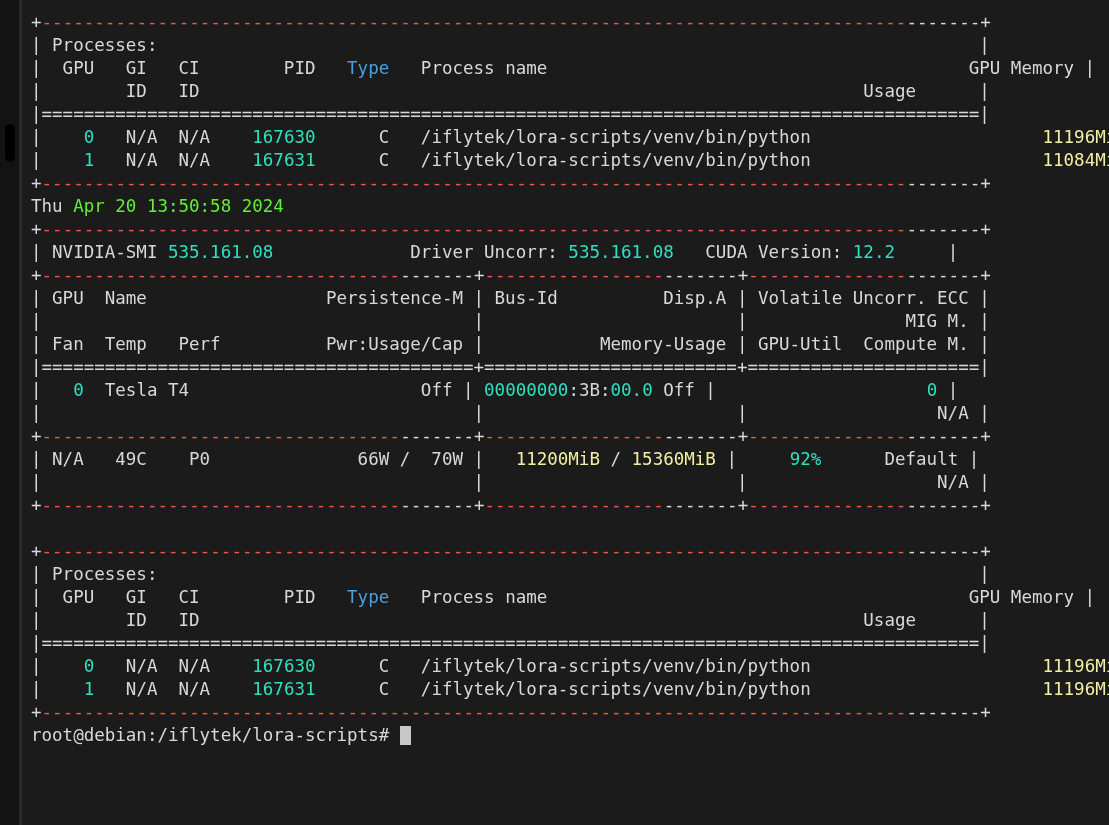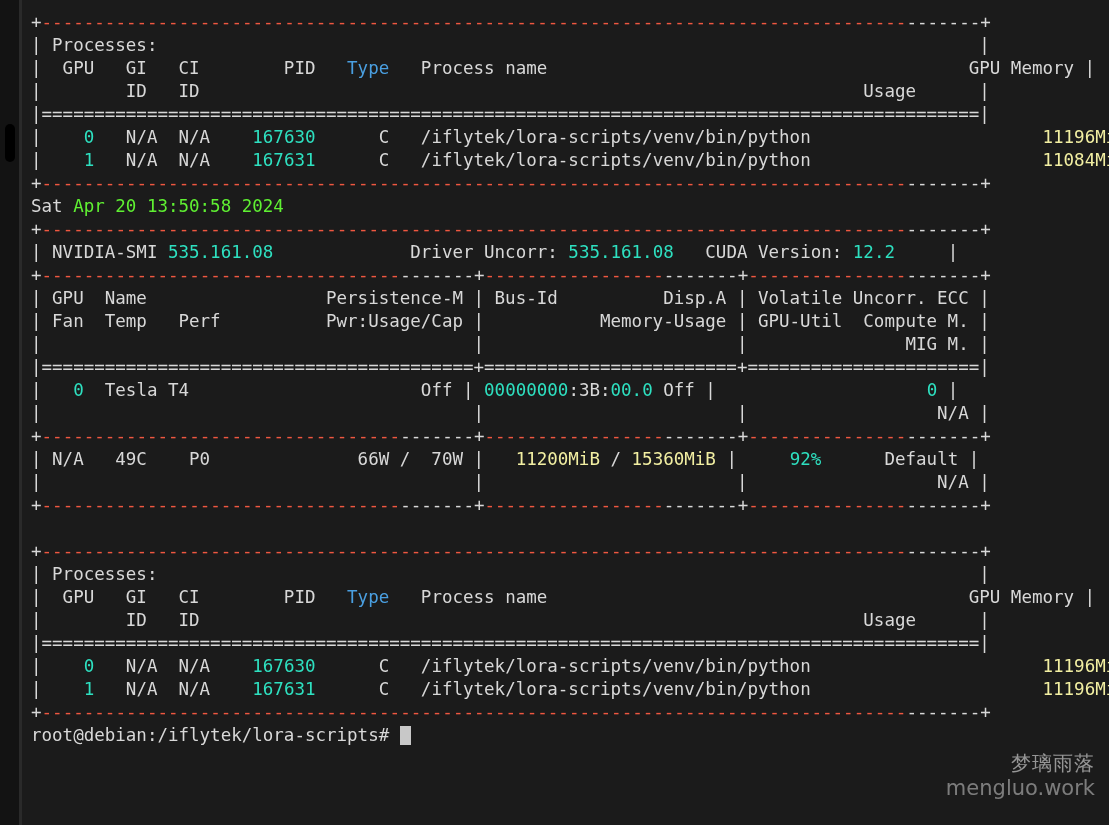--- a/index.html
+++ b/index.html
@@ -116,28 +116,28 @@
 
     <div class="line"><span class="sep"><span style="color:#d8d8d8">+</span><span style="color:#ef5740">-</span><span style="color:#ef5740">-</span><span style="color:#ef5740">-</span><span style="color:#ef5740">-</span><span style="color:#ef5740">-</span><span style="color:#ef5740">-</span><span style="color:#ef5740">-</span><span style="color:#ef5740">-</span><span style="color:#ef5740">-</span><span style="color:#ef5740">-</span><span style="color:#ef5740">-</span><span style="color:#ef5740">-</span><span style="color:#ef5740">-</span><span style="color:#ef5740">-</span><span style="color:#ef5740">-</span><span style="color:#ef5740">-</span><span style="color:#ef5740">-</span><span style="color:#ef5740">-</span><span style="color:#ef5740">-</span><span style="color:#ef5740">-</span><span style="color:#ef5740">-</span><span style="color:#ef5740">-</span><span style="color:#ef5740">-</span><span style="color:#ef5740">-</span><span style="color:#ef5740">-</span><span style="color:#ef5740">-</span><span style="color:#ef5740">-</span><span style="color:#ef5740">-</span><span style="color:#ef5740">-</span><span style="color:#ef5740">-</span><span style="color:#ef5740">-</span><span style="color:#ef5740">-</span><span style="color:#ef5740">-</span><span style="color:#ef5740">-</span><span style="color:#ef5740">-</span><span style="color:#ef5740">-</span><span style="color:#ef5740">-</span><span style="color:#ef5740">-</span><span style="color:#ef5740">-</span><span style="color:#ef5740">-</span><span style="color:#ef5740">-</span><span style="color:#ef5740">-</span><span style="color:#ef5740">-</span><span style="color:#ef5740">-</span><span style="color:#ef5740">-</span><span style="color:#ef5740">-</span><span style="color:#ef5740">-</span><span style="color:#ef5740">-</span><span style="color:#ef5740">-</span><span style="color:#ef5740">-</span><span style="color:#ef5740">-</span><span style="color:#ef5740">-</span><span style="color:#ef5740">-</span><span style="color:#ef5740">-</span><span style="color:#ef5740">-</span><span style="color:#ef5740">-</span><span style="color:#ef5740">-</span><span style="color:#ef5740">-</span><span style="color:#ef5740">-</span><span style="color:#ef5740">-</span><span style="color:#ef5740">-</span><span style="color:#ef5740">-</span><span style="color:#ef5740">-</span><span style="color:#ef5740">-</span><span style="color:#ef5740">-</span><span style="color:#ef5740">-</span><span style="color:#ef5740">-</span><span style="color:#ef5740">-</span><span style="color:#ef5740">-</span><span style="color:#ef5740">-</span><span style="color:#ef5740">-</span><span style="color:#ef5740">-</span><span style="color:#ef5740">-</span><span style="color:#ef5740">-</span><span style="color:#ef5740">-</span><span style="color:#ef5740">-</span><span style="color:#ef5740">-</span><span style="color:#ef5740">-</span><span style="color:#ef5740">-</span><span style="color:#ef5740">-</span><span style="color:#ef5740">-</span><span style="color:#ef5740">-</span><span style="color:#d8d8d8">-</span><span style="color:#d8d8d8">-</span><span style="color:#d8d8d8">-</span><span style="color:#d8d8d8">-</span><span style="color:#d8d8d8">-</span><span style="color:#d8d8d8">-</span><span style="color:#d8d8d8">-</span><span style="color:#d8d8d8">+</span></span></div>
     <div class="line"><span class="w">| Processes:                                                                              |</span></div>
     <div class="line"><span class="w">|  GPU   GI   CI        PID   </span><span class="bl">Type</span><span class="w">   Process name                                        GPU Memory |</span></div>
     <div class="line"><span class="w">|        ID   ID                                                               Usage      |</span></div>
     <div class="line"><span class="w">|=========================================================================================|</span></div>
     <div class="line"><span class="w">|    </span><span class="cy">0</span><span class="w">   N/A  N/A    </span><span class="cy">167630</span><span class="w">      C   /iflytek/lora-scripts/venv/bin/python                      </span><span class="ye">11196MiB</span></div>
     <div class="line"><span class="w">|    </span><span class="cy">1</span><span class="w">   N/A  N/A    </span><span class="cy">167631</span><span class="w">      C   /iflytek/lora-scripts/venv/bin/python                      </span><span class="ye">11084MiB</span></div>
     <div class="line"><span class="sep"><span style="color:#d8d8d8">+</span><span style="color:#ef5740">-</span><span style="color:#ef5740">-</span><span style="color:#ef5740">-</span><span style="color:#ef5740">-</span><span style="color:#ef5740">-</span><span style="color:#ef5740">-</span><span style="color:#ef5740">-</span><span style="color:#ef5740">-</span><span style="color:#ef5740">-</span><span style="color:#ef5740">-</span><span style="color:#ef5740">-</span><span style="color:#ef5740">-</span><span style="color:#ef5740">-</span><span style="color:#ef5740">-</span><span style="color:#ef5740">-</span><span style="color:#ef5740">-</span><span style="color:#ef5740">-</span><span style="color:#ef5740">-</span><span style="color:#ef5740">-</span><span style="color:#ef5740">-</span><span style="color:#ef5740">-</span><span style="color:#ef5740">-</span><span style="color:#ef5740">-</span><span style="color:#ef5740">-</span><span style="color:#ef5740">-</span><span style="color:#ef5740">-</span><span style="color:#ef5740">-</span><span style="color:#ef5740">-</span><span style="color:#ef5740">-</span><span style="color:#ef5740">-</span><span style="color:#ef5740">-</span><span style="color:#ef5740">-</span><span style="color:#ef5740">-</span><span style="color:#ef5740">-</span><span style="color:#ef5740">-</span><span style="color:#ef5740">-</span><span style="color:#ef5740">-</span><span style="color:#ef5740">-</span><span style="color:#ef5740">-</span><span style="color:#ef5740">-</span><span style="color:#ef5740">-</span><span style="color:#ef5740">-</span><span style="color:#ef5740">-</span><span style="color:#ef5740">-</span><span style="color:#ef5740">-</span><span style="color:#ef5740">-</span><span style="color:#ef5740">-</span><span style="color:#ef5740">-</span><span style="color:#ef5740">-</span><span style="color:#ef5740">-</span><span style="color:#ef5740">-</span><span style="color:#ef5740">-</span><span style="color:#ef5740">-</span><span style="color:#ef5740">-</span><span style="color:#ef5740">-</span><span style="color:#ef5740">-</span><span style="color:#ef5740">-</span><span style="color:#ef5740">-</span><span style="color:#ef5740">-</span><span style="color:#ef5740">-</span><span style="color:#ef5740">-</span><span style="color:#ef5740">-</span><span style="color:#ef5740">-</span><span style="color:#ef5740">-</span><span style="color:#ef5740">-</span><span style="color:#ef5740">-</span><span style="color:#ef5740">-</span><span style="color:#ef5740">-</span><span style="color:#ef5740">-</span><span style="color:#ef5740">-</span><span style="color:#ef5740">-</span><span style="color:#ef5740">-</span><span style="color:#ef5740">-</span><span style="color:#ef5740">-</span><span style="color:#ef5740">-</span><span style="color:#ef5740">-</span><span style="color:#ef5740">-</span><span style="color:#ef5740">-</span><span style="color:#ef5740">-</span><span style="color:#ef5740">-</span><span style="color:#ef5740">-</span><span style="color:#ef5740">-</span><span style="color:#d8d8d8">-</span><span style="color:#d8d8d8">-</span><span style="color:#d8d8d8">-</span><span style="color:#d8d8d8">-</span><span style="color:#d8d8d8">-</span><span style="color:#d8d8d8">-</span><span style="color:#d8d8d8">-</span><span style="color:#d8d8d8">+</span></span></div>
 
-    <div class="line"><span class="w">Sat </span><span class="gr">Apr 20 13:50:58 2024</span></div>
+    <div class="line"><span class="w">Thu </span><span class="gr">Apr 20 13:50:58 2024</span></div>
 
     <div class="line"><span class="sep"><span style="color:#d8d8d8">+</span><span style="color:#ef5740">-</span><span style="color:#ef5740">-</span><span style="color:#ef5740">-</span><span style="color:#ef5740">-</span><span style="color:#ef5740">-</span><span style="color:#ef5740">-</span><span style="color:#ef5740">-</span><span style="color:#ef5740">-</span><span style="color:#ef5740">-</span><span style="color:#ef5740">-</span><span style="color:#ef5740">-</span><span style="color:#ef5740">-</span><span style="color:#ef5740">-</span><span style="color:#ef5740">-</span><span style="color:#ef5740">-</span><span style="color:#ef5740">-</span><span style="color:#ef5740">-</span><span style="color:#ef5740">-</span><span style="color:#ef5740">-</span><span style="color:#ef5740">-</span><span style="color:#ef5740">-</span><span style="color:#ef5740">-</span><span style="color:#ef5740">-</span><span style="color:#ef5740">-</span><span style="color:#ef5740">-</span><span style="color:#ef5740">-</span><span style="color:#ef5740">-</span><span style="color:#ef5740">-</span><span style="color:#ef5740">-</span><span style="color:#ef5740">-</span><span style="color:#ef5740">-</span><span style="color:#ef5740">-</span><span style="color:#ef5740">-</span><span style="color:#ef5740">-</span><span style="color:#ef5740">-</span><span style="color:#ef5740">-</span><span style="color:#ef5740">-</span><span style="color:#ef5740">-</span><span style="color:#ef5740">-</span><span style="color:#ef5740">-</span><span style="color:#ef5740">-</span><span style="color:#ef5740">-</span><span style="color:#ef5740">-</span><span style="color:#ef5740">-</span><span style="color:#ef5740">-</span><span style="color:#ef5740">-</span><span style="color:#ef5740">-</span><span style="color:#ef5740">-</span><span style="color:#ef5740">-</span><span style="color:#ef5740">-</span><span style="color:#ef5740">-</span><span style="color:#ef5740">-</span><span style="color:#ef5740">-</span><span style="color:#ef5740">-</span><span style="color:#ef5740">-</span><span style="color:#ef5740">-</span><span style="color:#ef5740">-</span><span style="color:#ef5740">-</span><span style="color:#ef5740">-</span><span style="color:#ef5740">-</span><span style="color:#ef5740">-</span><span style="color:#ef5740">-</span><span style="color:#ef5740">-</span><span style="color:#ef5740">-</span><span style="color:#ef5740">-</span><span style="color:#ef5740">-</span><span style="color:#ef5740">-</span><span style="color:#ef5740">-</span><span style="color:#ef5740">-</span><span style="color:#ef5740">-</span><span style="color:#ef5740">-</span><span style="color:#ef5740">-</span><span style="color:#ef5740">-</span><span style="color:#ef5740">-</span><span style="color:#ef5740">-</span><span style="color:#ef5740">-</span><span style="color:#ef5740">-</span><span style="color:#ef5740">-</span><span style="color:#ef5740">-</span><span style="color:#ef5740">-</span><span style="color:#ef5740">-</span><span style="color:#ef5740">-</span><span style="color:#d8d8d8">-</span><span style="color:#d8d8d8">-</span><span style="color:#d8d8d8">-</span><span style="color:#d8d8d8">-</span><span style="color:#d8d8d8">-</span><span style="color:#d8d8d8">-</span><span style="color:#d8d8d8">-</span><span style="color:#d8d8d8">+</span></span></div>
     <div class="line"><span class="w">| NVIDIA-SMI </span><span class="cy">535.161.08</span><span class="w">             Driver Uncorr: </span><span class="cy">535.161.08</span><span class="w">   CUDA Version: </span><span class="cy">12.2</span><span class="w">     |</span></div>
     <div class="line"><span class="sep"><span style="color:#d8d8d8">+</span><span style="color:#ef5740">-</span><span style="color:#ef5740">-</span><span style="color:#ef5740">-</span><span style="color:#ef5740">-</span><span style="color:#ef5740">-</span><span style="color:#ef5740">-</span><span style="color:#ef5740">-</span><span style="color:#ef5740">-</span><span style="color:#ef5740">-</span><span style="color:#ef5740">-</span><span style="color:#ef5740">-</span><span style="color:#ef5740">-</span><span style="color:#ef5740">-</span><span style="color:#ef5740">-</span><span style="color:#ef5740">-</span><span style="color:#ef5740">-</span><span style="color:#ef5740">-</span><span style="color:#ef5740">-</span><span style="color:#ef5740">-</span><span style="color:#ef5740">-</span><span style="color:#ef5740">-</span><span style="color:#ef5740">-</span><span style="color:#ef5740">-</span><span style="color:#ef5740">-</span><span style="color:#ef5740">-</span><span style="color:#ef5740">-</span><span style="color:#ef5740">-</span><span style="color:#ef5740">-</span><span style="color:#ef5740">-</span><span style="color:#ef5740">-</span><span style="color:#ef5740">-</span><span style="color:#ef5740">-</span><span style="color:#ef5740">-</span><span style="color:#ef5740">-</span><span style="color:#d8d8d8">-</span><span style="color:#d8d8d8">-</span><span style="color:#d8d8d8">-</span><span style="color:#d8d8d8">-</span><span style="color:#d8d8d8">-</span><span style="color:#d8d8d8">-</span><span style="color:#d8d8d8">-</span><span style="color:#d8d8d8">+</span><span style="color:#ef5740">-</span><span style="color:#ef5740">-</span><span style="color:#ef5740">-</span><span style="color:#ef5740">-</span><span style="color:#ef5740">-</span><span style="color:#ef5740">-</span><span style="color:#ef5740">-</span><span style="color:#ef5740">-</span><span style="color:#ef5740">-</span><span style="color:#ef5740">-</span><span style="color:#ef5740">-</span><span style="color:#ef5740">-</span><span style="color:#ef5740">-</span><span style="color:#ef5740">-</span><span style="color:#ef5740">-</span><span style="color:#ef5740">-</span><span style="color:#ef5740">-</span><span style="color:#d8d8d8">-</span><span style="color:#d8d8d8">-</span><span style="color:#d8d8d8">-</span><span style="color:#d8d8d8">-</span><span style="color:#d8d8d8">-</span><span style="color:#d8d8d8">-</span><span style="color:#d8d8d8">-</span><span style="color:#d8d8d8">+</span><span style="color:#ef5740">-</span><span style="color:#ef5740">-</span><span style="color:#ef5740">-</span><span style="color:#ef5740">-</span><span style="color:#ef5740">-</span><span style="color:#ef5740">-</span><span style="color:#ef5740">-</span><span style="color:#ef5740">-</span><span style="color:#ef5740">-</span><span style="color:#ef5740">-</span><span style="color:#ef5740">-</span><span style="color:#ef5740">-</span><span style="color:#ef5740">-</span><span style="color:#ef5740">-</span><span style="color:#ef5740">-</span><span style="color:#d8d8d8">-</span><span style="color:#d8d8d8">-</span><span style="color:#d8d8d8">-</span><span style="color:#d8d8d8">-</span><span style="color:#d8d8d8">-</span><span style="color:#d8d8d8">-</span><span style="color:#d8d8d8">-</span><span style="color:#d8d8d8">+</span></span></div>
     <div class="line"><span class="w">| GPU  Name                 Persistence-M | Bus-Id          Disp.A | Volatile Uncorr. ECC |</span></div>
+    <div class="line"><span class="w">|                                         |                        |               MIG M. |</span></div>
     <div class="line"><span class="w">| Fan  Temp   Perf          Pwr:Usage/Cap |           Memory-Usage | GPU-Util  Compute M. |</span></div>
-    <div class="line"><span class="w">|                                         |                        |               MIG M. |</span></div>
     <div class="line"><span class="w">|=========================================+========================+======================|</span></div>
 
     <div class="line"><span class="w">|   </span><span class="cy">0</span><span class="w">  Tesla T4                      Off | </span><span class="cy">00000000</span><span class="w">:3B:</span><span class="cy">00.0</span><span class="w"> Off |</span><span class="w">                    </span><span class="cy">0</span><span class="w"> |</span></div>
     <div class="line"><span class="w">|                                         |                        |                  N/A |</span></div>
     <div class="line"><span class="sep"><span style="color:#d8d8d8">+</span><span style="color:#ef5740">-</span><span style="color:#ef5740">-</span><span style="color:#ef5740">-</span><span style="color:#ef5740">-</span><span style="color:#ef5740">-</span><span style="color:#ef5740">-</span><span style="color:#ef5740">-</span><span style="color:#ef5740">-</span><span style="color:#ef5740">-</span><span style="color:#ef5740">-</span><span style="color:#ef5740">-</span><span style="color:#ef5740">-</span><span style="color:#ef5740">-</span><span style="color:#ef5740">-</span><span style="color:#ef5740">-</span><span style="color:#ef5740">-</span><span style="color:#ef5740">-</span><span style="color:#ef5740">-</span><span style="color:#ef5740">-</span><span style="color:#ef5740">-</span><span style="color:#ef5740">-</span><span style="color:#ef5740">-</span><span style="color:#ef5740">-</span><span style="color:#ef5740">-</span><span style="color:#ef5740">-</span><span style="color:#ef5740">-</span><span style="color:#ef5740">-</span><span style="color:#ef5740">-</span><span style="color:#ef5740">-</span><span style="color:#ef5740">-</span><span style="color:#ef5740">-</span><span style="color:#ef5740">-</span><span style="color:#ef5740">-</span><span style="color:#ef5740">-</span><span style="color:#d8d8d8">-</span><span style="color:#d8d8d8">-</span><span style="color:#d8d8d8">-</span><span style="color:#d8d8d8">-</span><span style="color:#d8d8d8">-</span><span style="color:#d8d8d8">-</span><span style="color:#d8d8d8">-</span><span style="color:#d8d8d8">+</span><span style="color:#ef5740">-</span><span style="color:#ef5740">-</span><span style="color:#ef5740">-</span><span style="color:#ef5740">-</span><span style="color:#ef5740">-</span><span style="color:#ef5740">-</span><span style="color:#ef5740">-</span><span style="color:#ef5740">-</span><span style="color:#ef5740">-</span><span style="color:#ef5740">-</span><span style="color:#ef5740">-</span><span style="color:#ef5740">-</span><span style="color:#ef5740">-</span><span style="color:#ef5740">-</span><span style="color:#ef5740">-</span><span style="color:#ef5740">-</span><span style="color:#ef5740">-</span><span style="color:#d8d8d8">-</span><span style="color:#d8d8d8">-</span><span style="color:#d8d8d8">-</span><span style="color:#d8d8d8">-</span><span style="color:#d8d8d8">-</span><span style="color:#d8d8d8">-</span><span style="color:#d8d8d8">-</span><span style="color:#d8d8d8">+</span><span style="color:#ef5740">-</span><span style="color:#ef5740">-</span><span style="color:#ef5740">-</span><span style="color:#ef5740">-</span><span style="color:#ef5740">-</span><span style="color:#ef5740">-</span><span style="color:#ef5740">-</span><span style="color:#ef5740">-</span><span style="color:#ef5740">-</span><span style="color:#ef5740">-</span><span style="color:#ef5740">-</span><span style="color:#ef5740">-</span><span style="color:#ef5740">-</span><span style="color:#ef5740">-</span><span style="color:#ef5740">-</span><span style="color:#d8d8d8">-</span><span style="color:#d8d8d8">-</span><span style="color:#d8d8d8">-</span><span style="color:#d8d8d8">-</span><span style="color:#d8d8d8">-</span><span style="color:#d8d8d8">-</span><span style="color:#d8d8d8">-</span><span style="color:#d8d8d8">+</span></span></div>
 
     <div class="line"><span class="w">| N/A   49C    P0              66W /  70W |   </span><span class="ye">11200MiB</span><span class="w"> / </span><span class="ye">15360MiB</span><span class="w"> |     </span><span class="cy">92%</span><span class="w">      Default |</span></div>
     <div class="line"><span class="w">|                                         |                        |                  N/A |</span></div>
     <div class="line"><span class="sep"><span style="color:#d8d8d8">+</span><span style="color:#ef5740">-</span><span style="color:#ef5740">-</span><span style="color:#ef5740">-</span><span style="color:#ef5740">-</span><span style="color:#ef5740">-</span><span style="color:#ef5740">-</span><span style="color:#ef5740">-</span><span style="color:#ef5740">-</span><span style="color:#ef5740">-</span><span style="color:#ef5740">-</span><span style="color:#ef5740">-</span><span style="color:#ef5740">-</span><span style="color:#ef5740">-</span><span style="color:#ef5740">-</span><span style="color:#ef5740">-</span><span style="color:#ef5740">-</span><span style="color:#ef5740">-</span><span style="color:#ef5740">-</span><span style="color:#ef5740">-</span><span style="color:#ef5740">-</span><span style="color:#ef5740">-</span><span style="color:#ef5740">-</span><span style="color:#ef5740">-</span><span style="color:#ef5740">-</span><span style="color:#ef5740">-</span><span style="color:#ef5740">-</span><span style="color:#ef5740">-</span><span style="color:#ef5740">-</span><span style="color:#ef5740">-</span><span style="color:#ef5740">-</span><span style="color:#ef5740">-</span><span style="color:#ef5740">-</span><span style="color:#ef5740">-</span><span style="color:#ef5740">-</span><span style="color:#d8d8d8">-</span><span style="color:#d8d8d8">-</span><span style="color:#d8d8d8">-</span><span style="color:#d8d8d8">-</span><span style="color:#d8d8d8">-</span><span style="color:#d8d8d8">-</span><span style="color:#d8d8d8">-</span><span style="color:#d8d8d8">+</span><span style="color:#ef5740">-</span><span style="color:#ef5740">-</span><span style="color:#ef5740">-</span><span style="color:#ef5740">-</span><span style="color:#ef5740">-</span><span style="color:#ef5740">-</span><span style="color:#ef5740">-</span><span style="color:#ef5740">-</span><span style="color:#ef5740">-</span><span style="color:#ef5740">-</span><span style="color:#ef5740">-</span><span style="color:#ef5740">-</span><span style="color:#ef5740">-</span><span style="color:#ef5740">-</span><span style="color:#ef5740">-</span><span style="color:#ef5740">-</span><span style="color:#ef5740">-</span><span style="color:#d8d8d8">-</span><span style="color:#d8d8d8">-</span><span style="color:#d8d8d8">-</span><span style="color:#d8d8d8">-</span><span style="color:#d8d8d8">-</span><span style="color:#d8d8d8">-</span><span style="color:#d8d8d8">-</span><span style="color:#d8d8d8">+</span><span style="color:#ef5740">-</span><span style="color:#ef5740">-</span><span style="color:#ef5740">-</span><span style="color:#ef5740">-</span><span style="color:#ef5740">-</span><span style="color:#ef5740">-</span><span style="color:#ef5740">-</span><span style="color:#ef5740">-</span><span style="color:#ef5740">-</span><span style="color:#ef5740">-</span><span style="color:#ef5740">-</span><span style="color:#ef5740">-</span><span style="color:#ef5740">-</span><span style="color:#ef5740">-</span><span style="color:#ef5740">-</span><span style="color:#d8d8d8">-</span><span style="color:#d8d8d8">-</span><span style="color:#d8d8d8">-</span><span style="color:#d8d8d8">-</span><span style="color:#d8d8d8">-</span><span style="color:#d8d8d8">-</span><span style="color:#d8d8d8">-</span><span style="color:#d8d8d8">+</span></span></div>
 
@@ -149,18 +149,14 @@
     <div class="line"><span class="w">|        ID   ID                                                               Usage      |</span></div>
     <div class="line"><span class="w">|=========================================================================================|</span></div>
     <div class="line"><span class="w">|    </span><span class="cy">0</span><span class="w">   N/A  N/A    </span><span class="cy">167630</span><span class="w">      C   /iflytek/lora-scripts/venv/bin/python                      </span><span class="ye">11196MiB</span></div>
     <div class="line"><span class="w">|    </span><span class="cy">1</span><span class="w">   N/A  N/A    </span><span class="cy">167631</span><span class="w">      C   /iflytek/lora-scripts/venv/bin/python                      </span><span class="ye">11196MiB</span></div>
     <div class="line"><span class="sep"><span style="color:#d8d8d8">+</span><span style="color:#ef5740">-</span><span style="color:#ef5740">-</span><span style="color:#ef5740">-</span><span style="color:#ef5740">-</span><span style="color:#ef5740">-</span><span style="color:#ef5740">-</span><span style="color:#ef5740">-</span><span style="color:#ef5740">-</span><span style="color:#ef5740">-</span><span style="color:#ef5740">-</span><span style="color:#ef5740">-</span><span style="color:#ef5740">-</span><span style="color:#ef5740">-</span><span style="color:#ef5740">-</span><span style="color:#ef5740">-</span><span style="color:#ef5740">-</span><span style="color:#ef5740">-</span><span style="color:#ef5740">-</span><span style="color:#ef5740">-</span><span style="color:#ef5740">-</span><span style="color:#ef5740">-</span><span style="color:#ef5740">-</span><span style="color:#ef5740">-</span><span style="color:#ef5740">-</span><span style="color:#ef5740">-</span><span style="color:#ef5740">-</span><span style="color:#ef5740">-</span><span style="color:#ef5740">-</span><span style="color:#ef5740">-</span><span style="color:#ef5740">-</span><span style="color:#ef5740">-</span><span style="color:#ef5740">-</span><span style="color:#ef5740">-</span><span style="color:#ef5740">-</span><span style="color:#ef5740">-</span><span style="color:#ef5740">-</span><span style="color:#ef5740">-</span><span style="color:#ef5740">-</span><span style="color:#ef5740">-</span><span style="color:#ef5740">-</span><span style="color:#ef5740">-</span><span style="color:#ef5740">-</span><span style="color:#ef5740">-</span><span style="color:#ef5740">-</span><span style="color:#ef5740">-</span><span style="color:#ef5740">-</span><span style="color:#ef5740">-</span><span style="color:#ef5740">-</span><span style="color:#ef5740">-</span><span style="color:#ef5740">-</span><span style="color:#ef5740">-</span><span style="color:#ef5740">-</span><span style="color:#ef5740">-</span><span style="color:#ef5740">-</span><span style="color:#ef5740">-</span><span style="color:#ef5740">-</span><span style="color:#ef5740">-</span><span style="color:#ef5740">-</span><span style="color:#ef5740">-</span><span style="color:#ef5740">-</span><span style="color:#ef5740">-</span><span style="color:#ef5740">-</span><span style="color:#ef5740">-</span><span style="color:#ef5740">-</span><span style="color:#ef5740">-</span><span style="color:#ef5740">-</span><span style="color:#ef5740">-</span><span style="color:#ef5740">-</span><span style="color:#ef5740">-</span><span style="color:#ef5740">-</span><span style="color:#ef5740">-</span><span style="color:#ef5740">-</span><span style="color:#ef5740">-</span><span style="color:#ef5740">-</span><span style="color:#ef5740">-</span><span style="color:#ef5740">-</span><span style="color:#ef5740">-</span><span style="color:#ef5740">-</span><span style="color:#ef5740">-</span><span style="color:#ef5740">-</span><span style="color:#ef5740">-</span><span style="color:#ef5740">-</span><span style="color:#d8d8d8">-</span><span style="color:#d8d8d8">-</span><span style="color:#d8d8d8">-</span><span style="color:#d8d8d8">-</span><span style="color:#d8d8d8">-</span><span style="color:#d8d8d8">-</span><span style="color:#d8d8d8">-</span><span style="color:#d8d8d8">+</span></span></div>
 
     <div class="line"><span class="w">root@debian:/iflytek/lora-scripts# </span><span class="cursor"></span></div>
 
   </div>
 
-  <div class="watermark">
-    <span class="wm-cn">梦璃雨落</span>
-    <span class="wm-en">mengluo.work</span>
-  </div>
 
 </div>
 
 </body></html>

